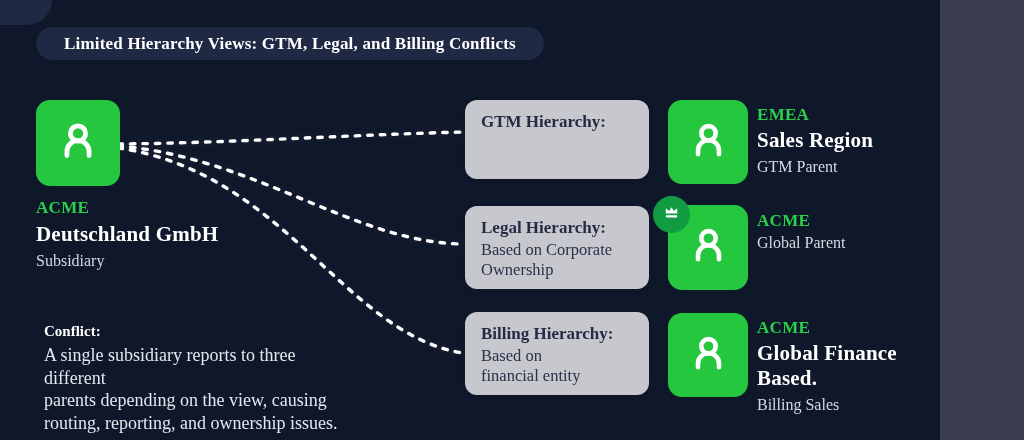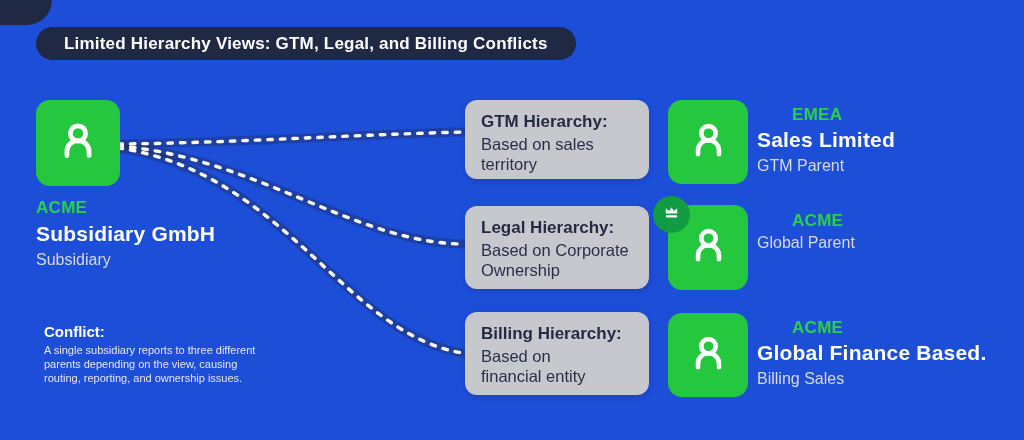--- a/index.html
+++ b/index.html
@@ -1,24 +1,25 @@
 <!DOCTYPE html>
 <html><head>
 <meta charset="utf-8">
 <style>
   * { margin: 0; padding: 0; box-sizing: border-box; }
   html, body { background: #3a3d4f; }
   body { font-family: "Liberation Sans", "DejaVu Sans", sans-serif; }
 
   .canvas {
     position: relative;
-    width: 1024px;
+    width: 940px;
     height: 440px;
-    background: #1d4ed8;
+    background: #0f172a;
     overflow: hidden;
+    font-family: Liberation Serif, serif;
   }
 
   
   .corner-shape {
     position: absolute;
     left: 0; top: 0;
     width: 52px; height: 25px;
     background: #202944;
     border-bottom-right-radius: 26px;
   }
@@ -80,21 +81,21 @@
   
   .brand-label   { color: #2bd04a; font-weight: 700; font-size: 17px; letter-spacing: 0.3px; }
   .name-label    { color: #ffffff; font-weight: 700; font-size: 21px; letter-spacing: 0.2px; }
   .role-label    { color: #d8d9e2; font-weight: 400; font-size: 16px; }
 
   .subsidiary-text { position: absolute; left: 36px; top: 198px; }
   .subsidiary-text .brand-label { display: block; margin-bottom: 4px; }
   .subsidiary-text .name-label  { display: block; margin-bottom: 5px; }
 
   .parent-text { position: absolute; left: 757px; }
-  .parent-text .brand-label { display: block; margin-bottom: 3px; margin-left: 35px; }
+  .parent-text .brand-label { display: block; margin-bottom: 3px; }
   .parent-text .name-label  { display: block; margin-bottom: 5px; }
   .pt-0 { top: 105px; }
   .pt-1 { top: 211px; }
   .pt-2 { top: 318px; }
 
   
   .hier-box {
     position: absolute;
     left: 465px;
     width: 184px;
@@ -130,21 +131,21 @@
   }
   .conflict-label {
     color: #ffffff;
     font-weight: 700;
     font-size: 15px;
     display: block;
     margin-bottom: 4px;
   }
   .conflict-body {
     color: #e6e7ee;
-    font-size: 11px;
+    font-size: 18px;
     line-height: 1.25;
     white-space: pre-line;
     display: block;
   }
 </style>
 </head>
 <body>
 
 <div class="canvas">
 
@@ -170,28 +171,26 @@
   <div class="entity-square sq-subsidiary">
     <span>
       <svg width="58" height="58" viewBox="0 0 84 84" fill="none">
         <circle cx="42" cy="31" r="11" stroke="#ffffff" stroke-width="7"></circle>
         <path d="M26 63 L26 57 C26 48.2 33.2 41.5 42 41.5 C50.8 41.5 58 48.2 58 57 L58 63" stroke="#ffffff" stroke-width="7" stroke-linecap="round"></path>
       </svg>
     </span>
   </div>
   <div class="subsidiary-text">
     <span class="brand-label">ACME</span>
-    <span class="name-label">Subsidiary GmbH</span>
+    <span class="name-label">Deutschland GmbH</span>
     <span class="role-label">Subsidiary</span>
   </div>
 
   <div class="hier-box hb-0">
     <span class="hier-title">GTM Hierarchy:</span>
-    <span class="hier-desc">Based on sales
-territory</span>
   </div>
   <div class="hier-box hb-2">
     <span class="hier-title">Billing Hierarchy:</span>
     <span class="hier-desc">Based on
 financial entity</span>
   </div>
   <div class="hier-box hb-1">
     <span class="hier-title">Legal Hierarchy:</span>
     <span class="hier-desc">Based on Corporate
 Ownership</span>
@@ -200,21 +199,21 @@
   <div class="entity-square sq-parent-0">
     <span>
       <svg width="55" height="55" viewBox="0 0 84 84" fill="none">
         <circle cx="42" cy="31" r="11" stroke="#ffffff" stroke-width="7"></circle>
         <path d="M26 63 L26 57 C26 48.2 33.2 41.5 42 41.5 C50.8 41.5 58 48.2 58 57 L58 63" stroke="#ffffff" stroke-width="7" stroke-linecap="round"></path>
       </svg>
     </span>
   </div>
   <div class="parent-text pt-0">
     <span class="brand-label">EMEA</span>
-    <span class="name-label">Sales Limited</span>
+    <span class="name-label">Sales Region</span>
     <span class="role-label">GTM Parent</span>
   </div>
 
   <div class="entity-square sq-parent-1">
     <span>
       <svg width="55" height="55" viewBox="0 0 84 84" fill="none">
         <circle cx="42" cy="31" r="11" stroke="#ffffff" stroke-width="7"></circle>
         <path d="M26 63 L26 57 C26 48.2 33.2 41.5 42 41.5 C50.8 41.5 58 48.2 58 57 L58 63" stroke="#ffffff" stroke-width="7" stroke-linecap="round"></path>
       </svg>
     </span>

